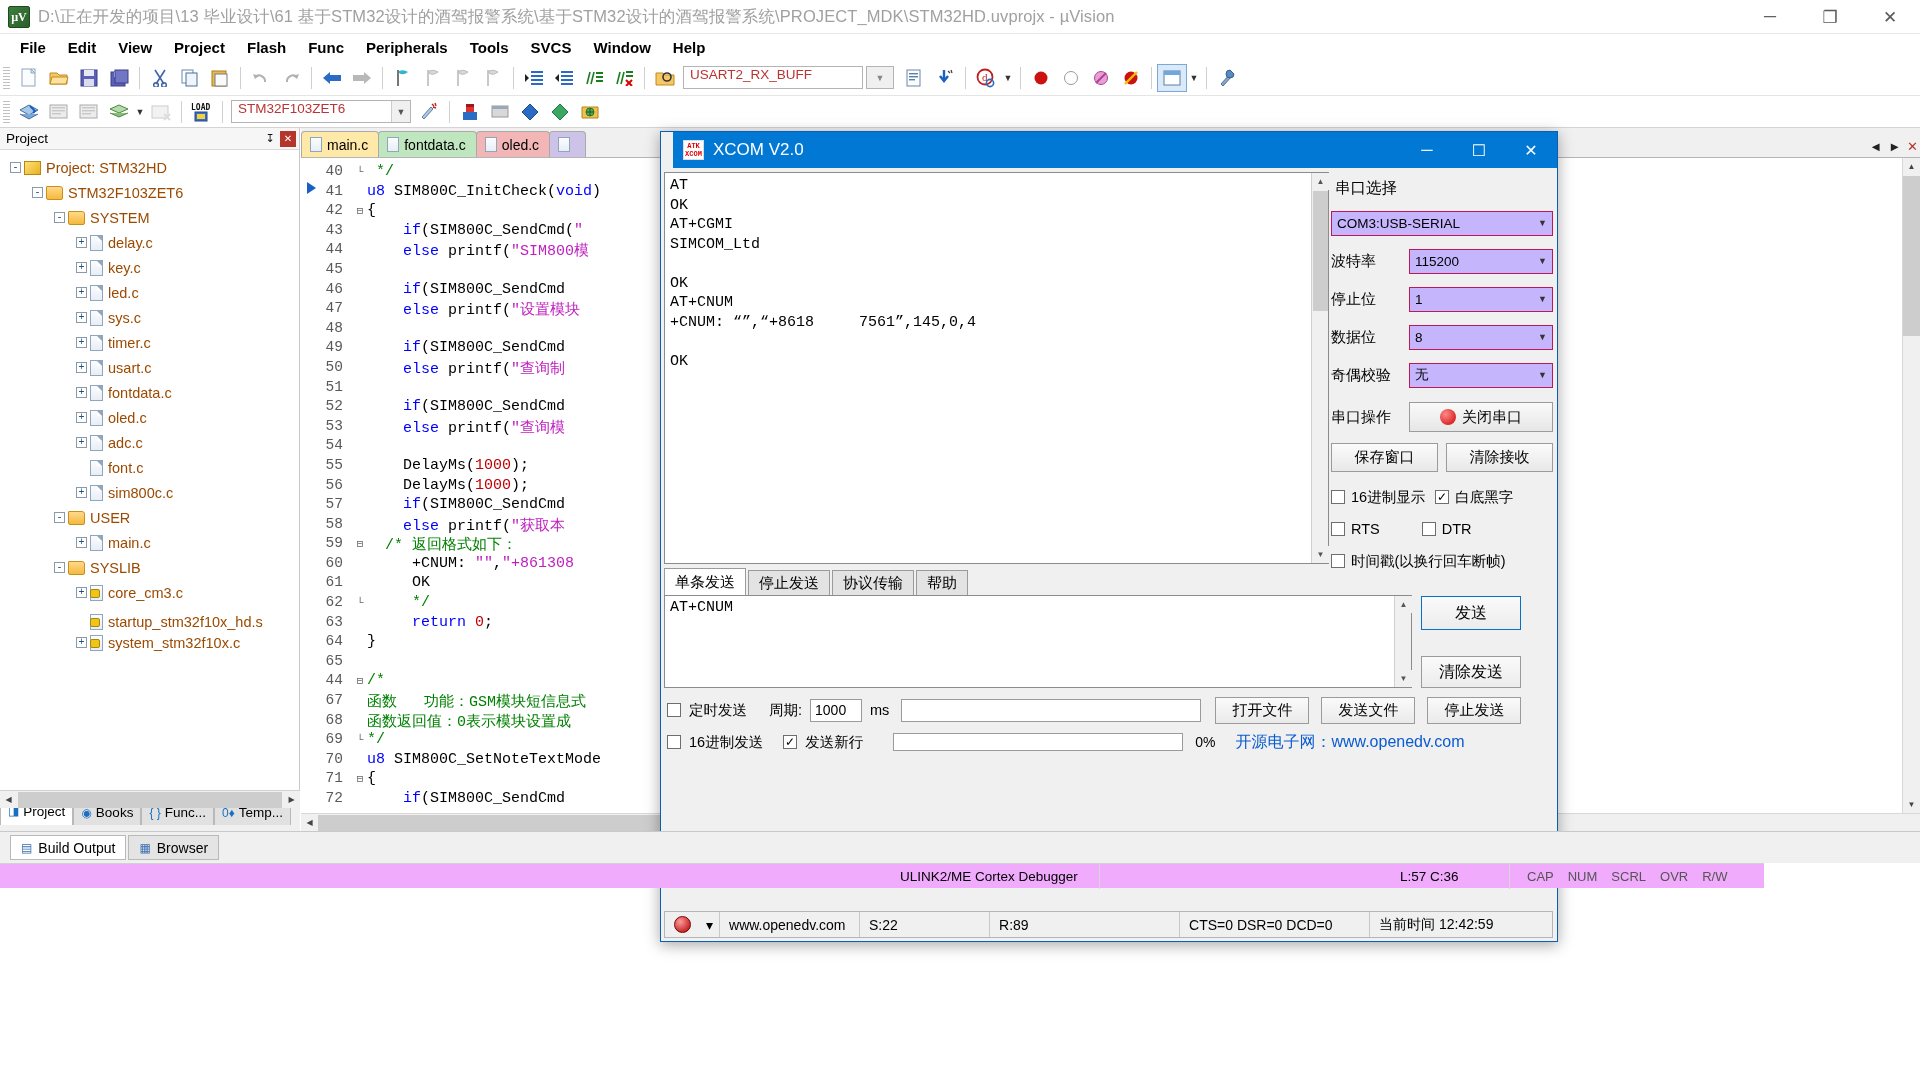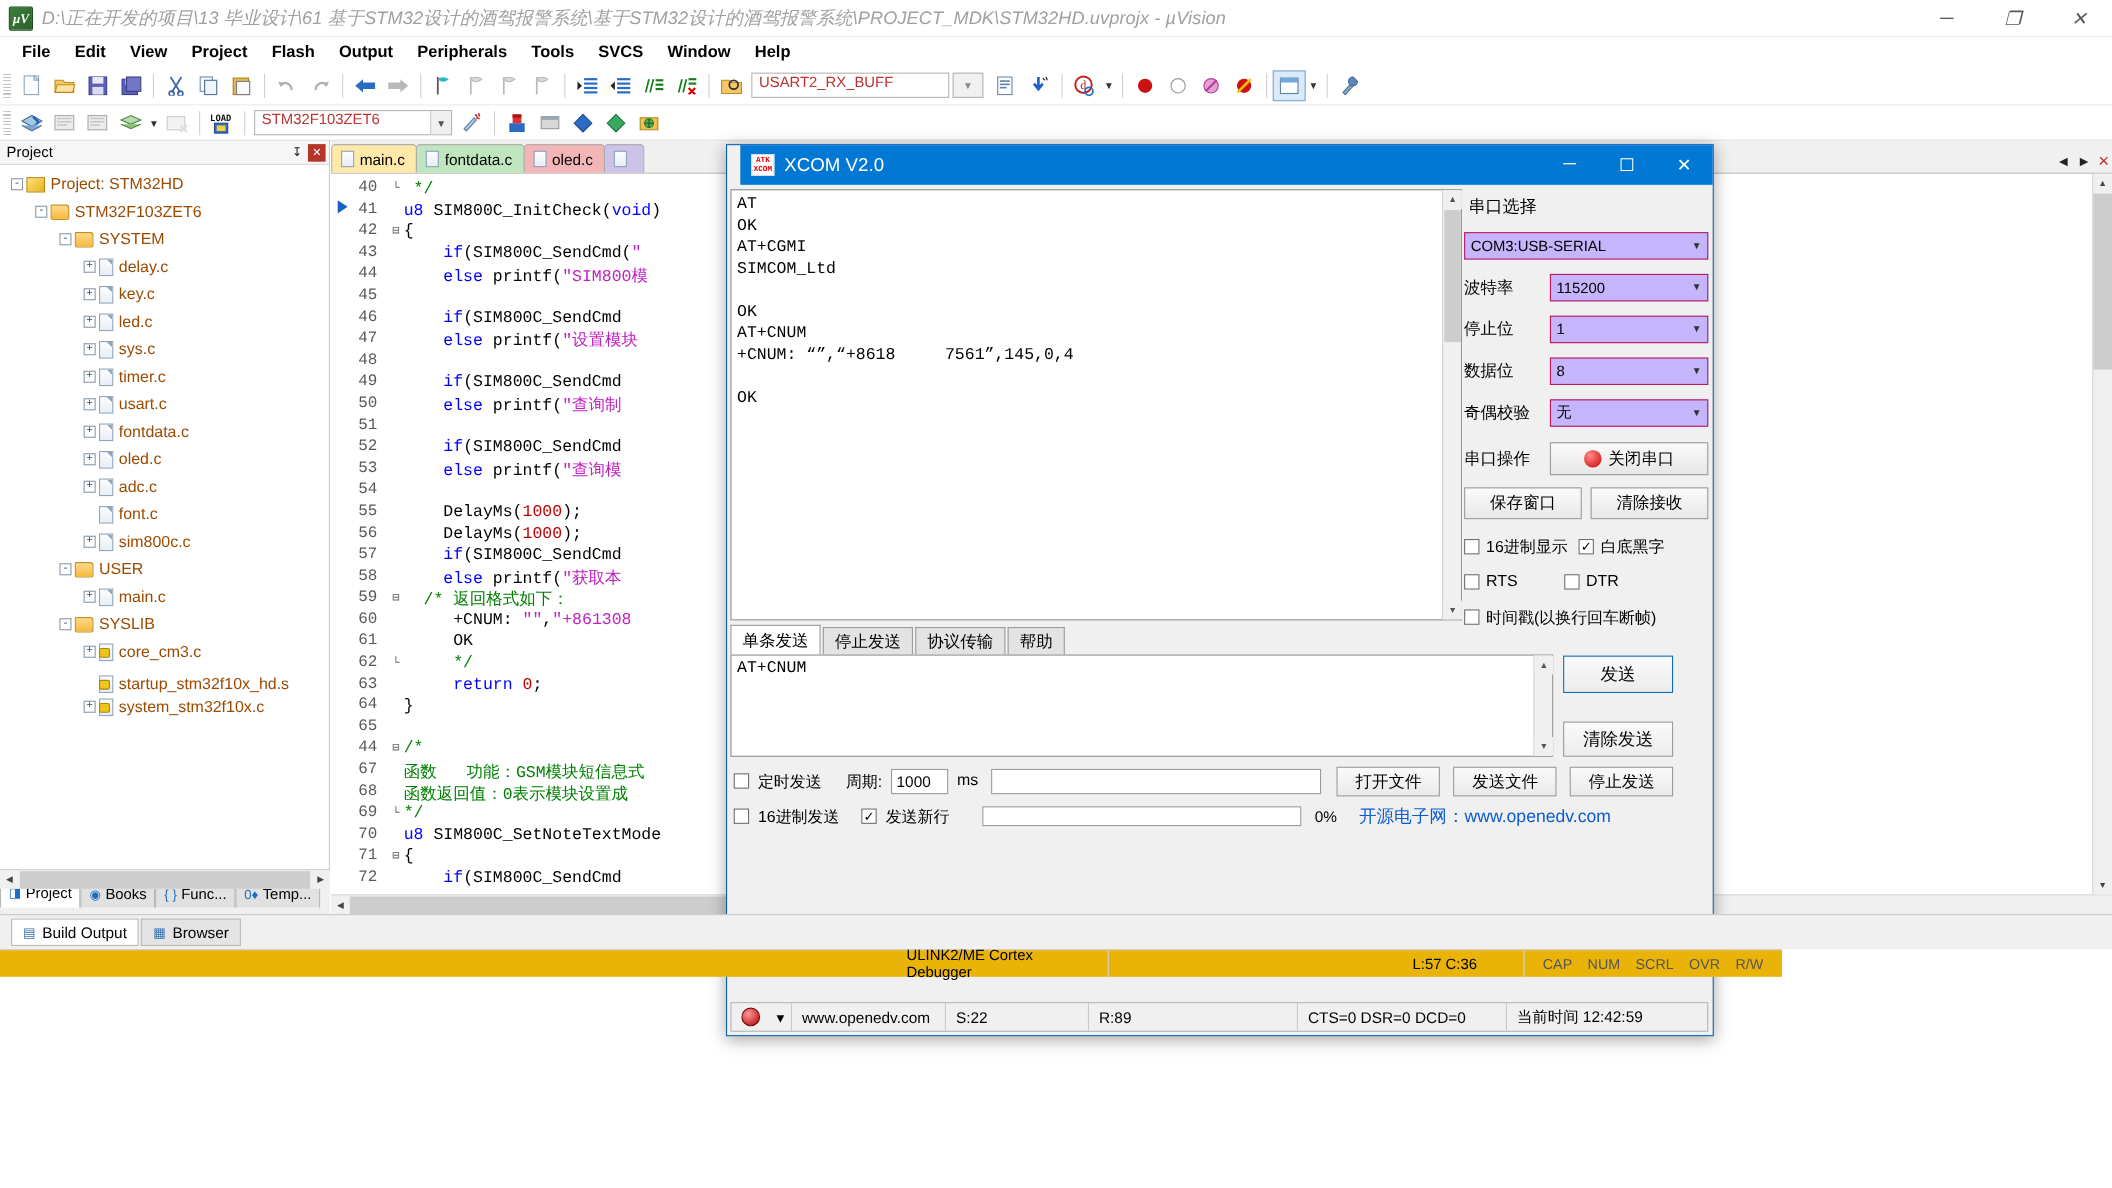--- a/index.html
+++ b/index.html
@@ -9,21 +9,21 @@
     overflow: hidden;
     font-family: "Liberation Sans", sans-serif;
     background: #f0f0f0;
   }
   #root { position: relative; width: 1920px; height: 1080px; background: #ffffff; }
 
   
   .titlebar {
     position: absolute; left:0; top:0; width:1920px; height:34px;
     background: #ffffff; border-bottom: 1px solid #e8e8e8;
-    display: flex; align-items: center; font-style: italic;
+    display: flex; align-items: center;
   }
   .tb-icon {
     width: 22px; height: 22px; margin-left: 8px; margin-right: 8px;
     background: linear-gradient(135deg,#3c7f3c,#2a5f2a);
     border: 1px solid #1f4a1f; border-radius: 2px;
     color:#fff; font-size:12px; font-weight:bold; line-height:20px; text-align:center;
     font-family:"Liberation Serif",serif;
   }
   .tb-title { font-size: 16.5px; color: #a0a0a0; white-space: nowrap; letter-spacing:0.1px;}
   .tb-btns { position:absolute; right:0; top:0; height:34px; display:flex; }
@@ -147,22 +147,22 @@
     position:absolute; left:0; top:831px; width:1920px; height:32px;
     background:#f0f0f0; border-top:1px solid #c9c9c9; display:flex; align-items:center;
     padding-left:10px; gap:2px;
   }
   .btab {
     height:25px; padding:0 10px; display:flex; align-items:center; gap:6px;
     font-size:14px; border:1px solid #b9b9b9; background:#e4e4e4; color:#000;
   }
   .btab.active { background:#ffffff; }
   .statusbar {
-    position:absolute; left:0; top:863px; width:1620px; height:25px;
-    background:#eab308; border-top:1px solid #d0d0d0; display:flex; align-items:center;
+    position:absolute; left:0; top:863px; width:1764px; height:25px;
+    background:#f0abfc; border-top:1px solid #d0d0d0; display:flex; align-items:center;
     font-size:13.5px; color:#000;
   }
   .sb-cell { height:25px; display:flex; align-items:center; padding:0 10px; border-right:1px solid #d6d6d6;}
   .sb-flag { padding:0 7px; color:#555; font-size:13px; }
 
   
   .xcom {
     position:absolute; left:660px; top:131px; width:898px; height:811px;
     background:#f0f0f0; border:1px solid #0a5fb5;
     box-shadow: 0 3px 14px rgba(0,0,0,0.35);
@@ -286,21 +286,21 @@
       <div class="tb-btn close">✕</div>
     </div>
   </div>
 
   <div class="menubar" id="menubar">
       <div class="menu-item">File</div>
       <div class="menu-item">Edit</div>
       <div class="menu-item">View</div>
       <div class="menu-item">Project</div>
       <div class="menu-item">Flash</div>
-      <div class="menu-item">Output</div>
+      <div class="menu-item">Func</div>
       <div class="menu-item">Peripherals</div>
       <div class="menu-item">Tools</div>
       <div class="menu-item">SVCS</div>
       <div class="menu-item">Window</div>
       <div class="menu-item">Help</div>
     </div>
 
   <div class="toolbar" id="toolbar1">
     <div class="grip"></div>
     <div class="tbi">

